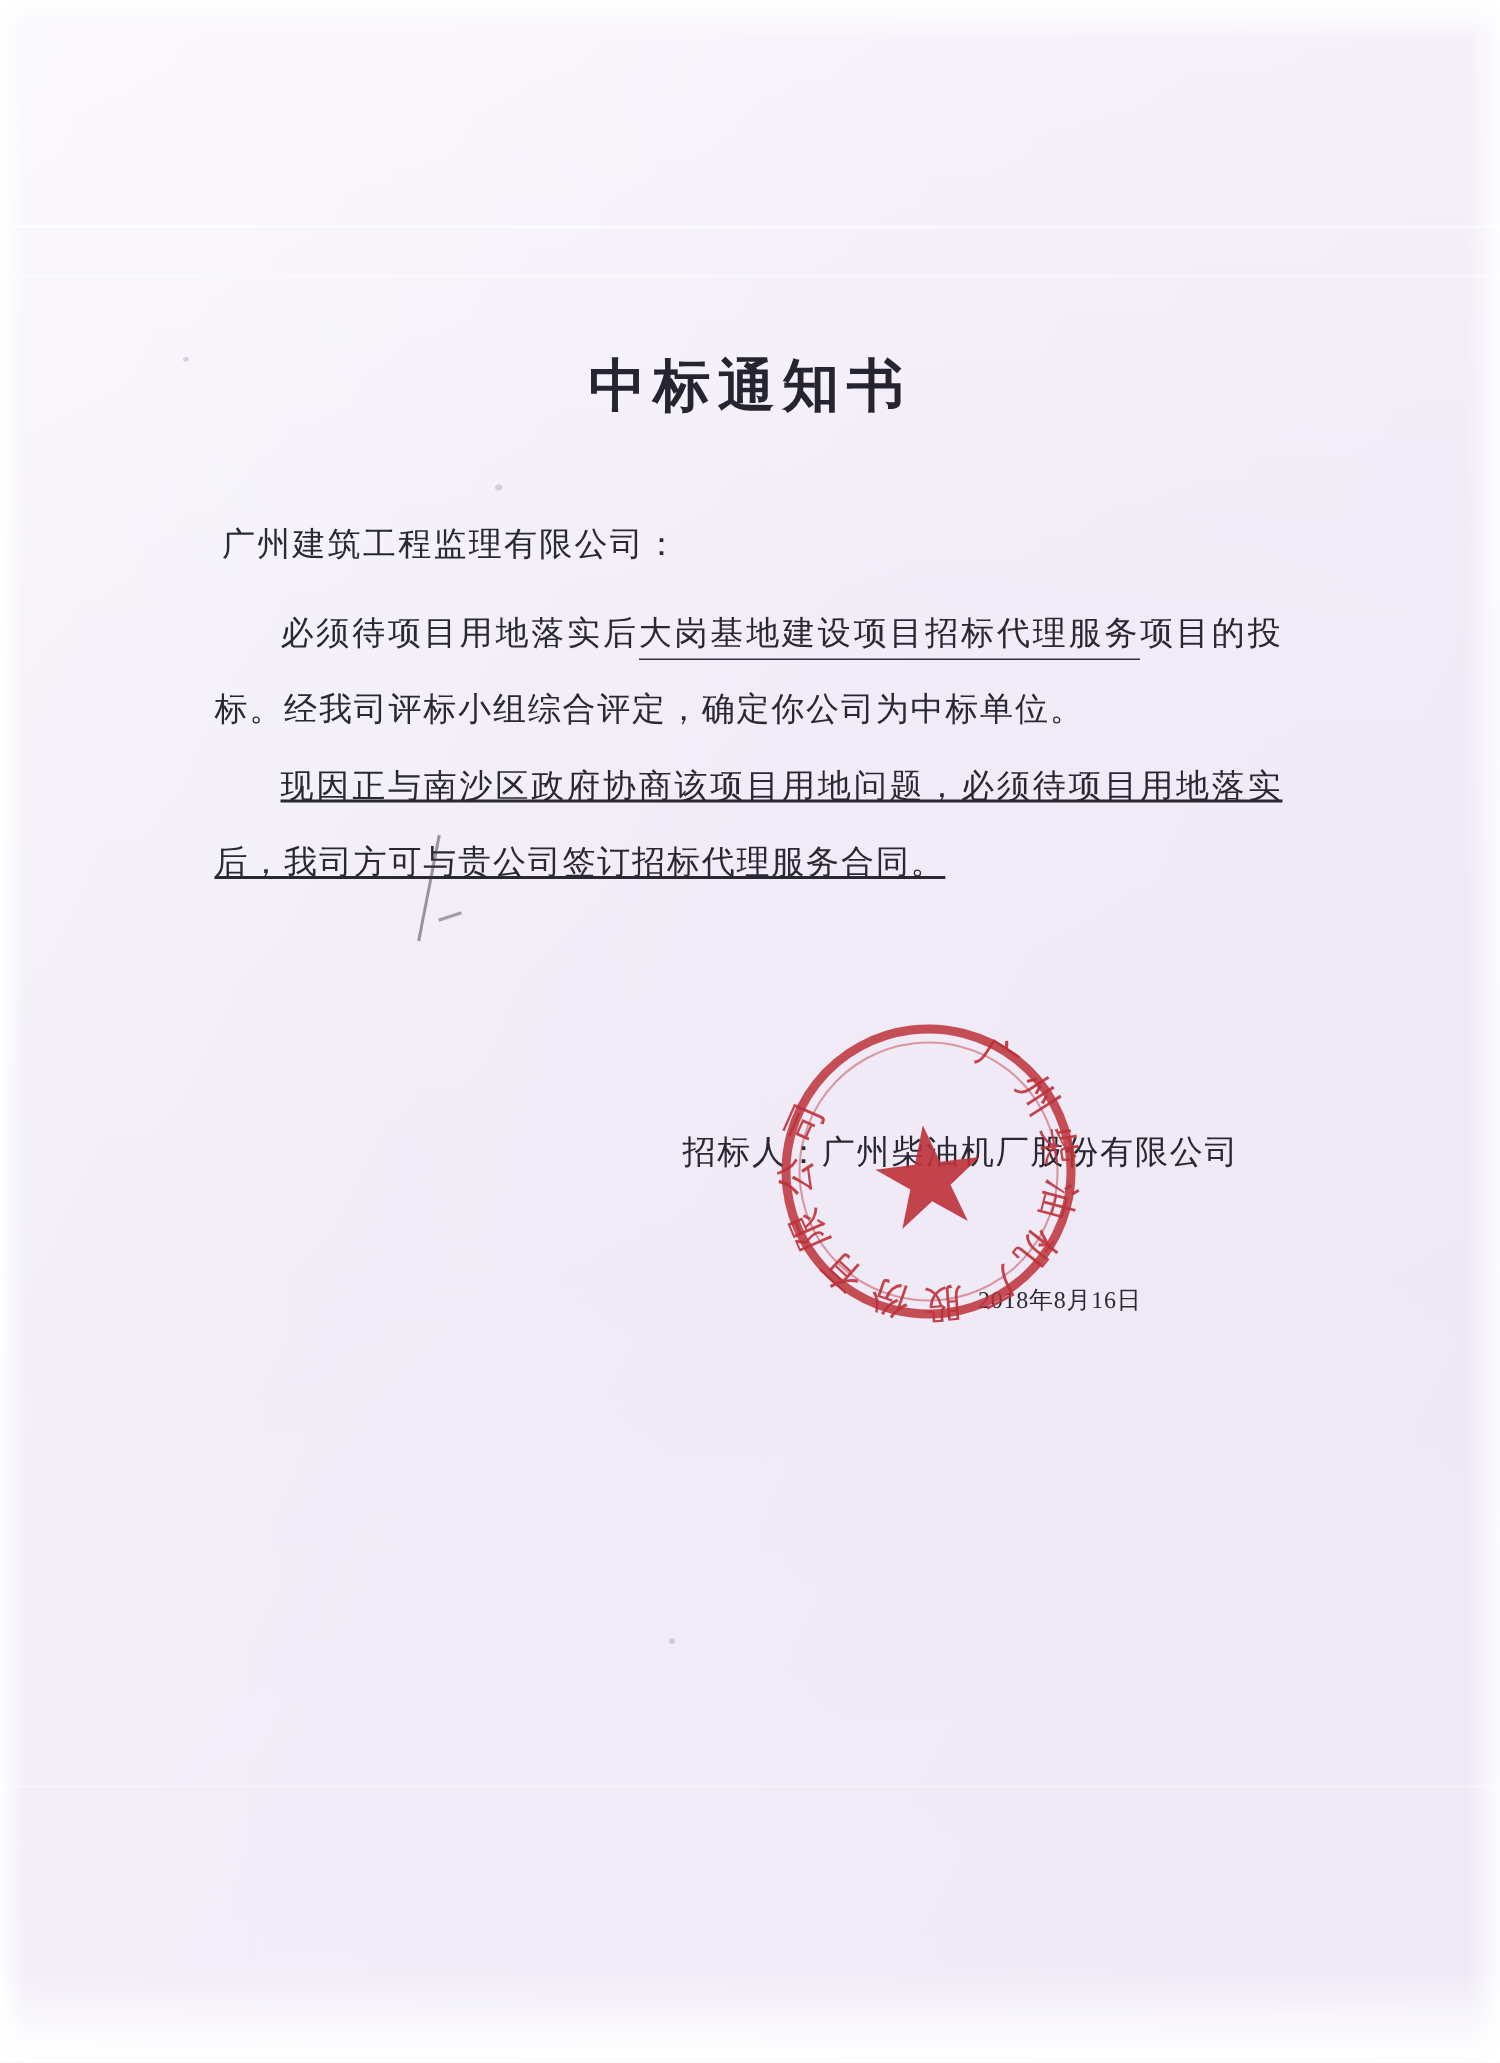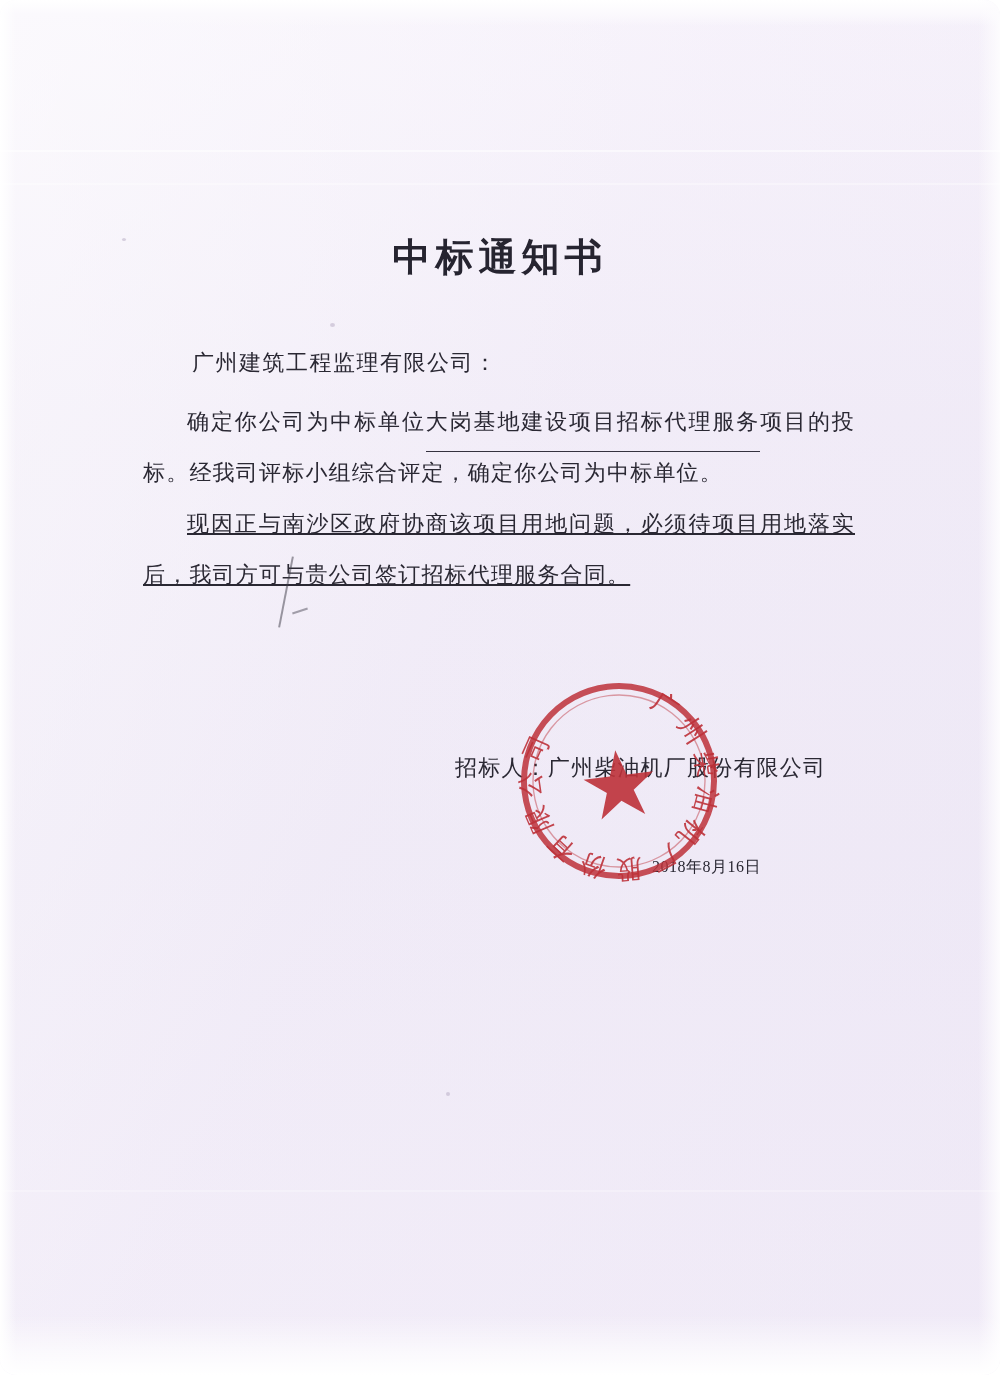--- a/index.html
+++ b/index.html
@@ -72,39 +72,38 @@
     font-family: "DejaVu Serif", serif;
   }
 
   .salutation {
     position: absolute;
     top: 348px;
     left: 148px;
     font-size: 22px;
     color: #2a2833;
     letter-spacing: 1.5px;
-    margin-left: 44px;
   }
 
   .body-block {
     position: absolute;
     top: 396px;
     left: 143px;
     width: 712px;
     font-size: 22px;
     line-height: 51px;
     color: #2a2833;
     letter-spacing: 1.2px;
     text-align: justify;
   }
   .para { text-indent: 44px; margin: 0; }
   .para + .para { margin-top: 0; text-decoration: underline; }
   .underline {
     border-bottom: 1.5px solid #35323f;
-    padding-bottom: 17px;
+    padding-bottom: 5px;
   }
 
   .signer {
     position: absolute;
     top: 753px;
     left: 455px;
     font-size: 22px;
     color: #2a2833;
     letter-spacing: 1.2px;
     white-space: nowrap;
@@ -155,21 +154,21 @@
 
   <div class="speck" style="left:330px; top:323px; width:5px; height:4px;"></div>
   <div class="speck" style="left:122px; top:238px; width:4px; height:3px;"></div>
   <div class="speck" style="left:446px; top:1092px; width:4px; height:4px;"></div>
 
   <div class="doc-title">中标通知书</div>
 
   <div class="salutation">广州建筑工程监理有限公司：</div>
 
   <div class="body-block">
-    <p class="para"><span>确定你公司为中标单位</span><span class="underline">大岗基地建设项目招标代理服务</span><span>项目的投标。经我司评标小组综合评定，确定你公司为中标单位。</span></p>
+    <p class="para"><span>必须待项目用地落实后</span><span class="underline">大岗基地建设项目招标代理服务</span><span>项目的投标。经我司评标小组综合评定，确定你公司为中标单位。</span></p>
     <p class="para">现因正与南沙区政府协商该项目用地问题，必须待项目用地落实后，我司方可与贵公司签订招标代理服务合同。</p>
   </div>
 
   <div class="signer"><span>招标人：</span><span>广州柴油机厂股份有限公司</span></div>
 
   <div class="date-line">2018年8月16日</div>
 
   <div class="seal">
     <svg width="218" height="218" viewBox="0 0 218 218" aria-hidden="true">
       <defs>

